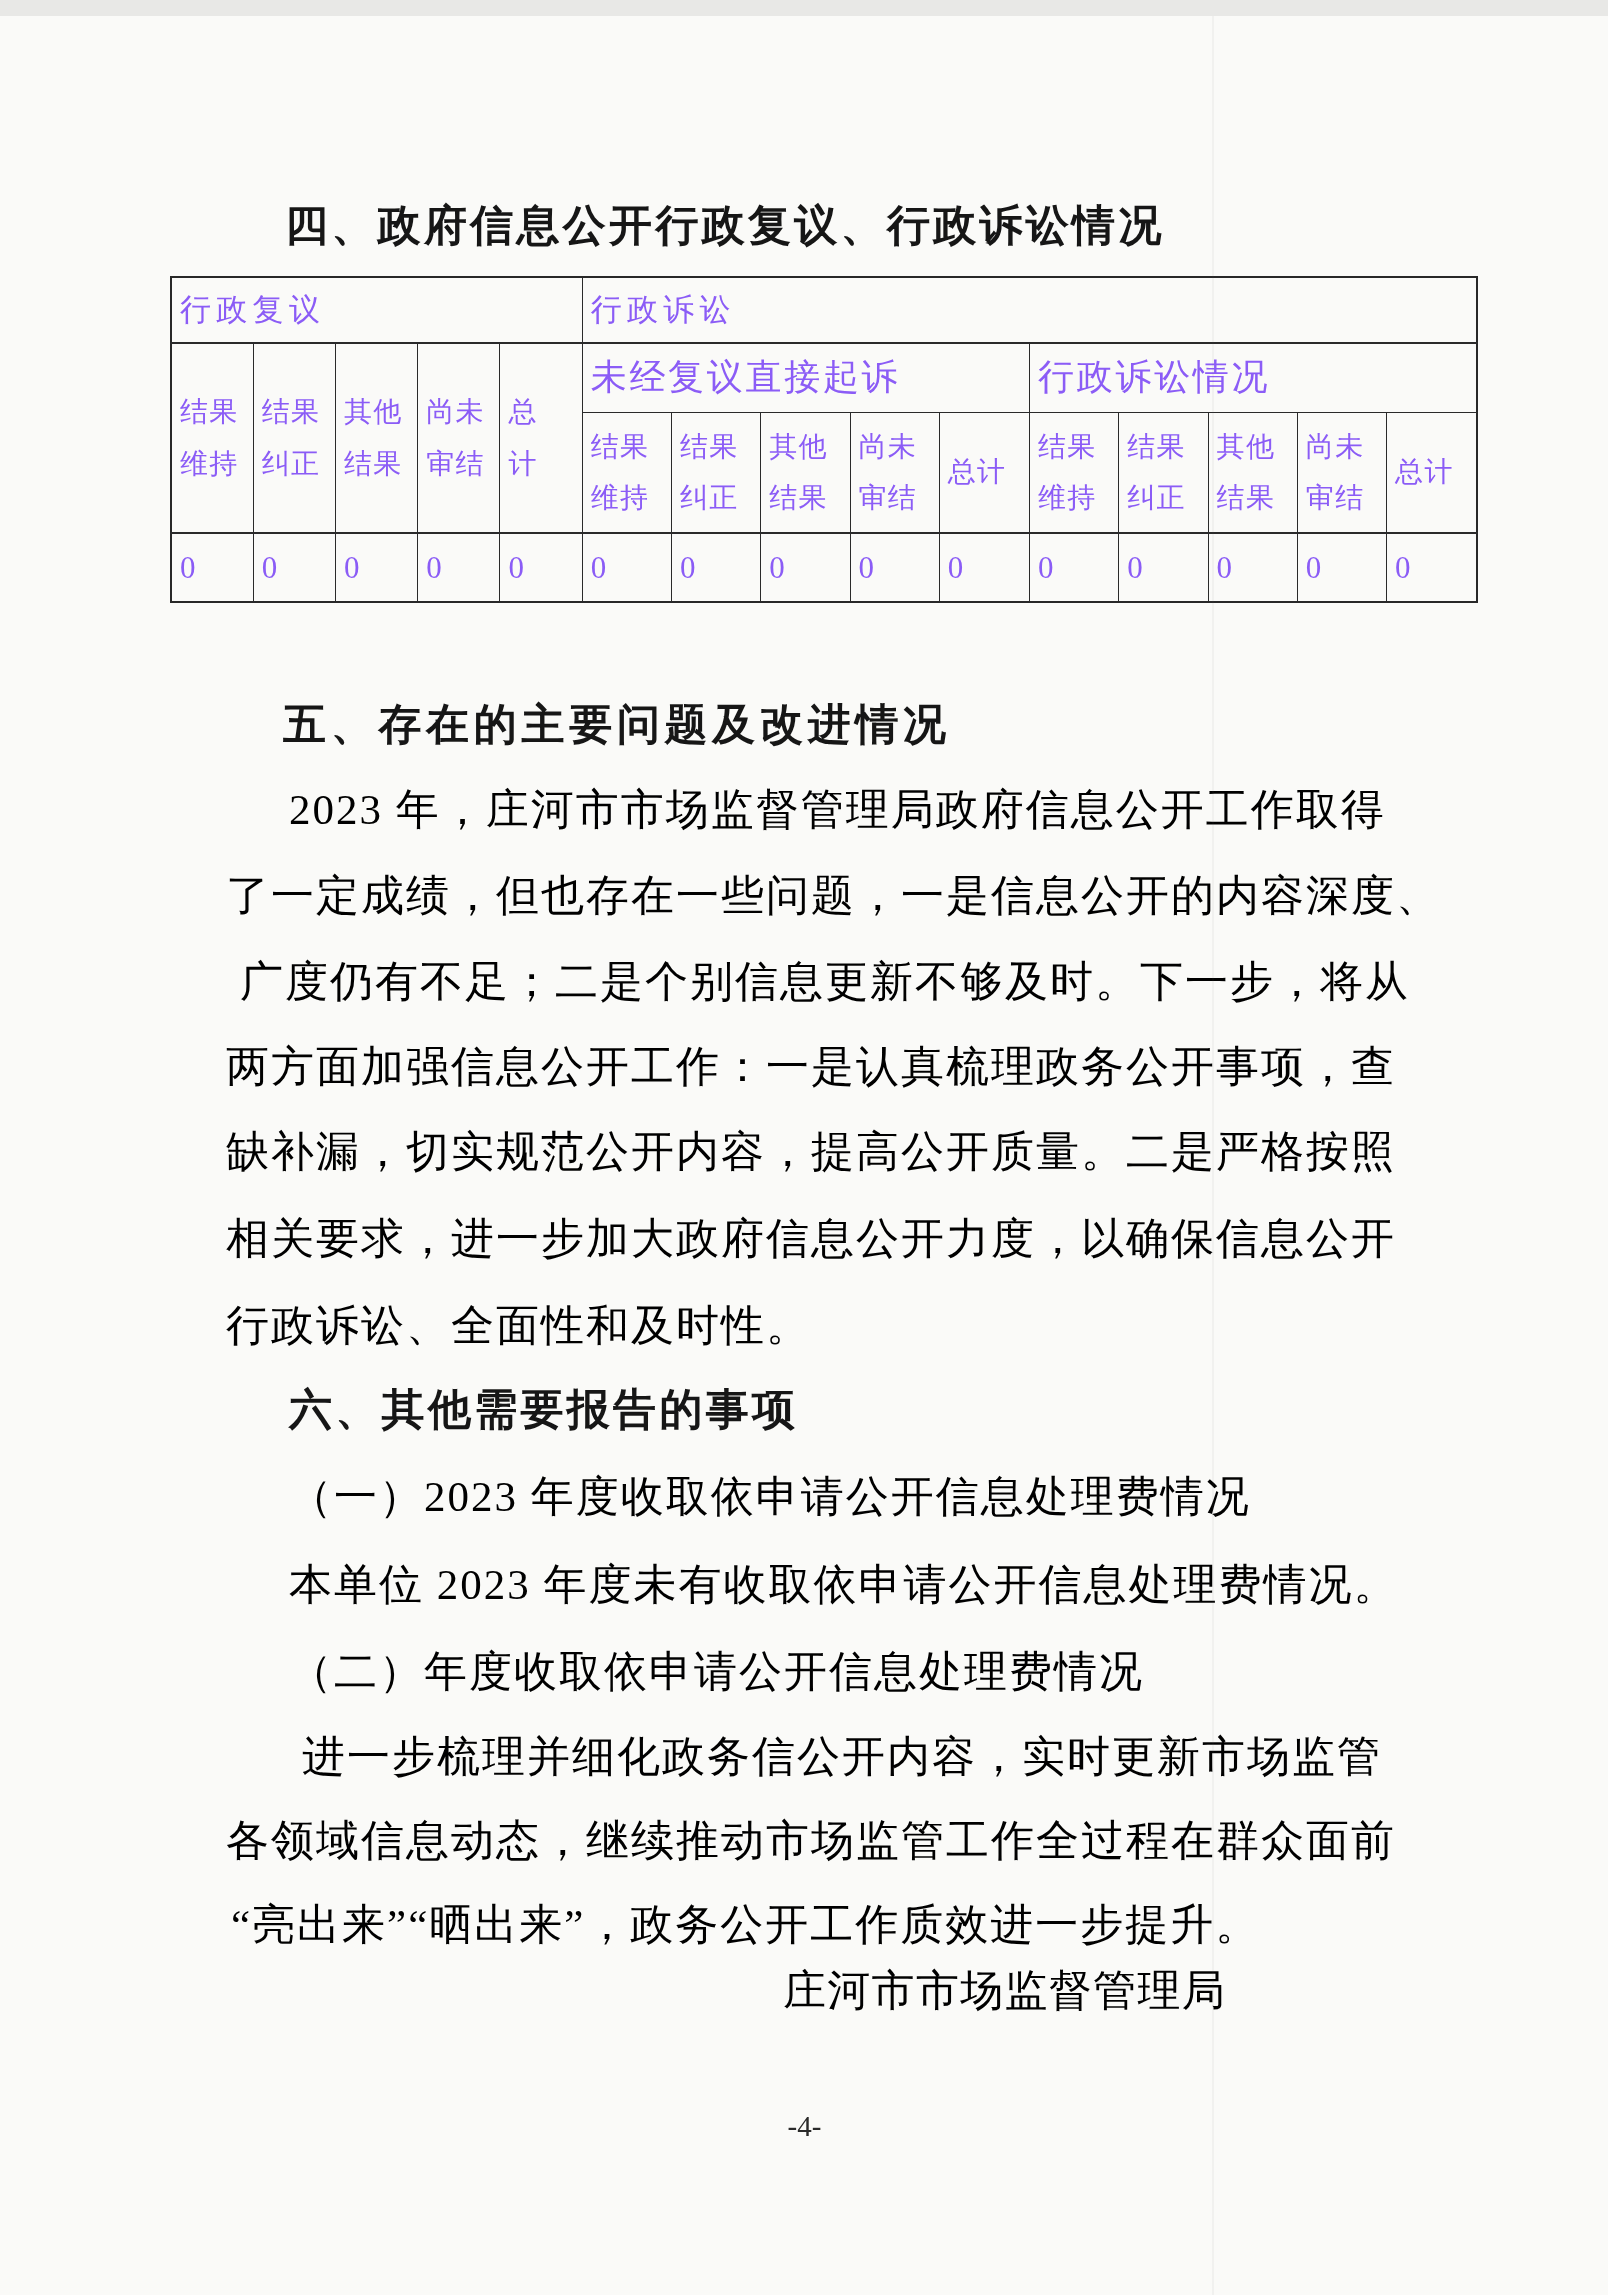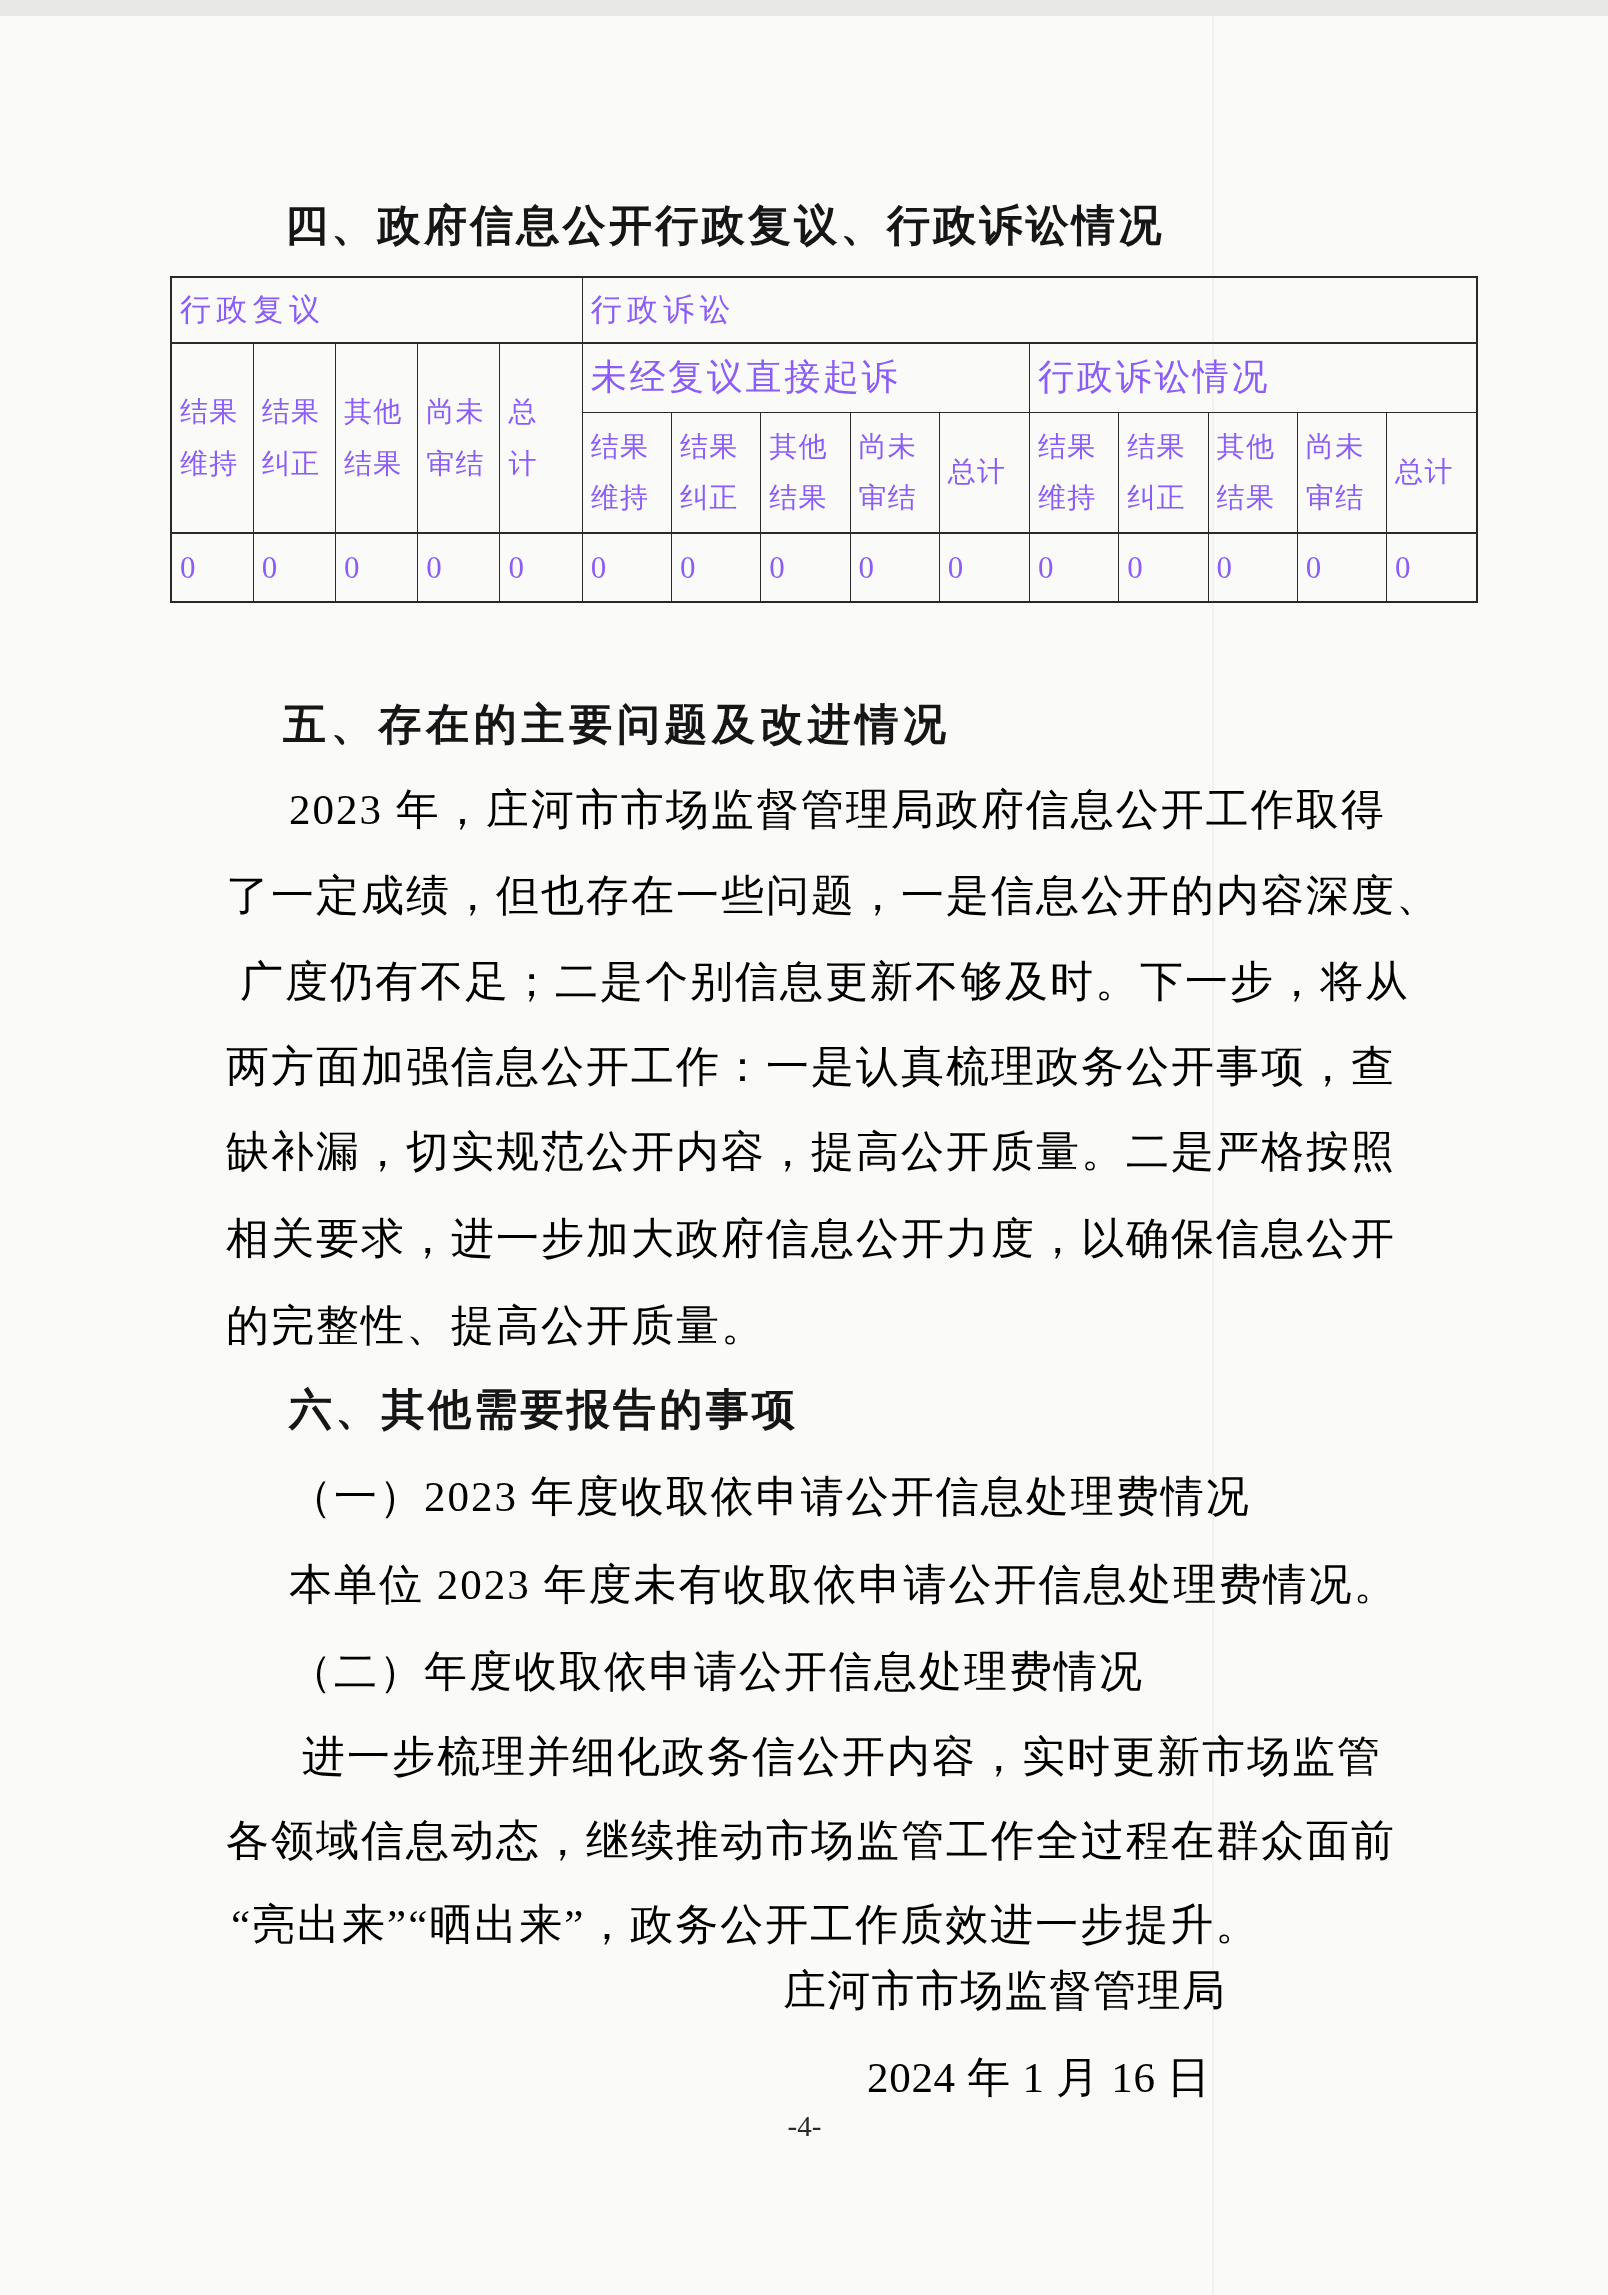--- a/index.html
+++ b/index.html
@@ -172,30 +172,29 @@
   </div>
 
   <div id="heading5" class="doc-heading">五、存在的主要问题及改进情况</div>
 
   <div class="bl" style="left:289px; top:772px;">2023 年，庄河市市场监督管理局政府信息公开工作取得</div>
   <div class="bl" style="left:226px; top:858px;">了一定成绩，但也存在一些问题，一是信息公开的内容深度、</div>
   <div class="bl" style="left:240px; top:944px;">广度仍有不足；二是个别信息更新不够及时。下一步，将从</div>
   <div class="bl" style="left:226px; top:1029px;">两方面加强信息公开工作：一是认真梳理政务公开事项，查</div>
   <div class="bl" style="left:226px; top:1114px;">缺补漏，切实规范公开内容，提高公开质量。二是严格按照</div>
   <div class="bl" style="left:226px; top:1201px;">相关要求，进一步加大政府信息公开力度，以确保信息公开</div>
-  <div class="bl" style="left:226px; top:1288px;">的完整性、提高公开质量。</div>
+  <div class="bl" style="left:226px; top:1288px;">行政诉讼、全面性和及时性。</div>
 
   <div id="heading6" class="doc-heading">六、其他需要报告的事项</div>
 
   <div class="bl" style="left:289px; top:1459px;">（一）2023 年度收取依申请公开信息处理费情况</div>
   <div class="bl" style="left:289px; top:1547px;">本单位 2023 年度未有收取依申请公开信息处理费情况。</div>
   <div class="bl" style="left:289px; top:1634px;">（二）年度收取依申请公开信息处理费情况</div>
 
   <div class="bl" style="left:302px; top:1719px;">进一步梳理并细化政务信公开内容，实时更新市场监管</div>
   <div class="bl" style="left:226px; top:1803px;">各领域信息动态，继续推动市场监管工作全过程在群众面前</div>
   <div class="bl" style="left:231px; top:1887px;">“亮出来”“晒出来”，政务公开工作质效进一步提升。</div>
 
   <div id="signature" class="bl">庄河市市场监督管理局</div>
-  <div id="report-date" class="bl">2024 年 1 月 16 日</div>
   <div id="page-number">-4-</div>
 
 </div>
 
 
 </body></html>

